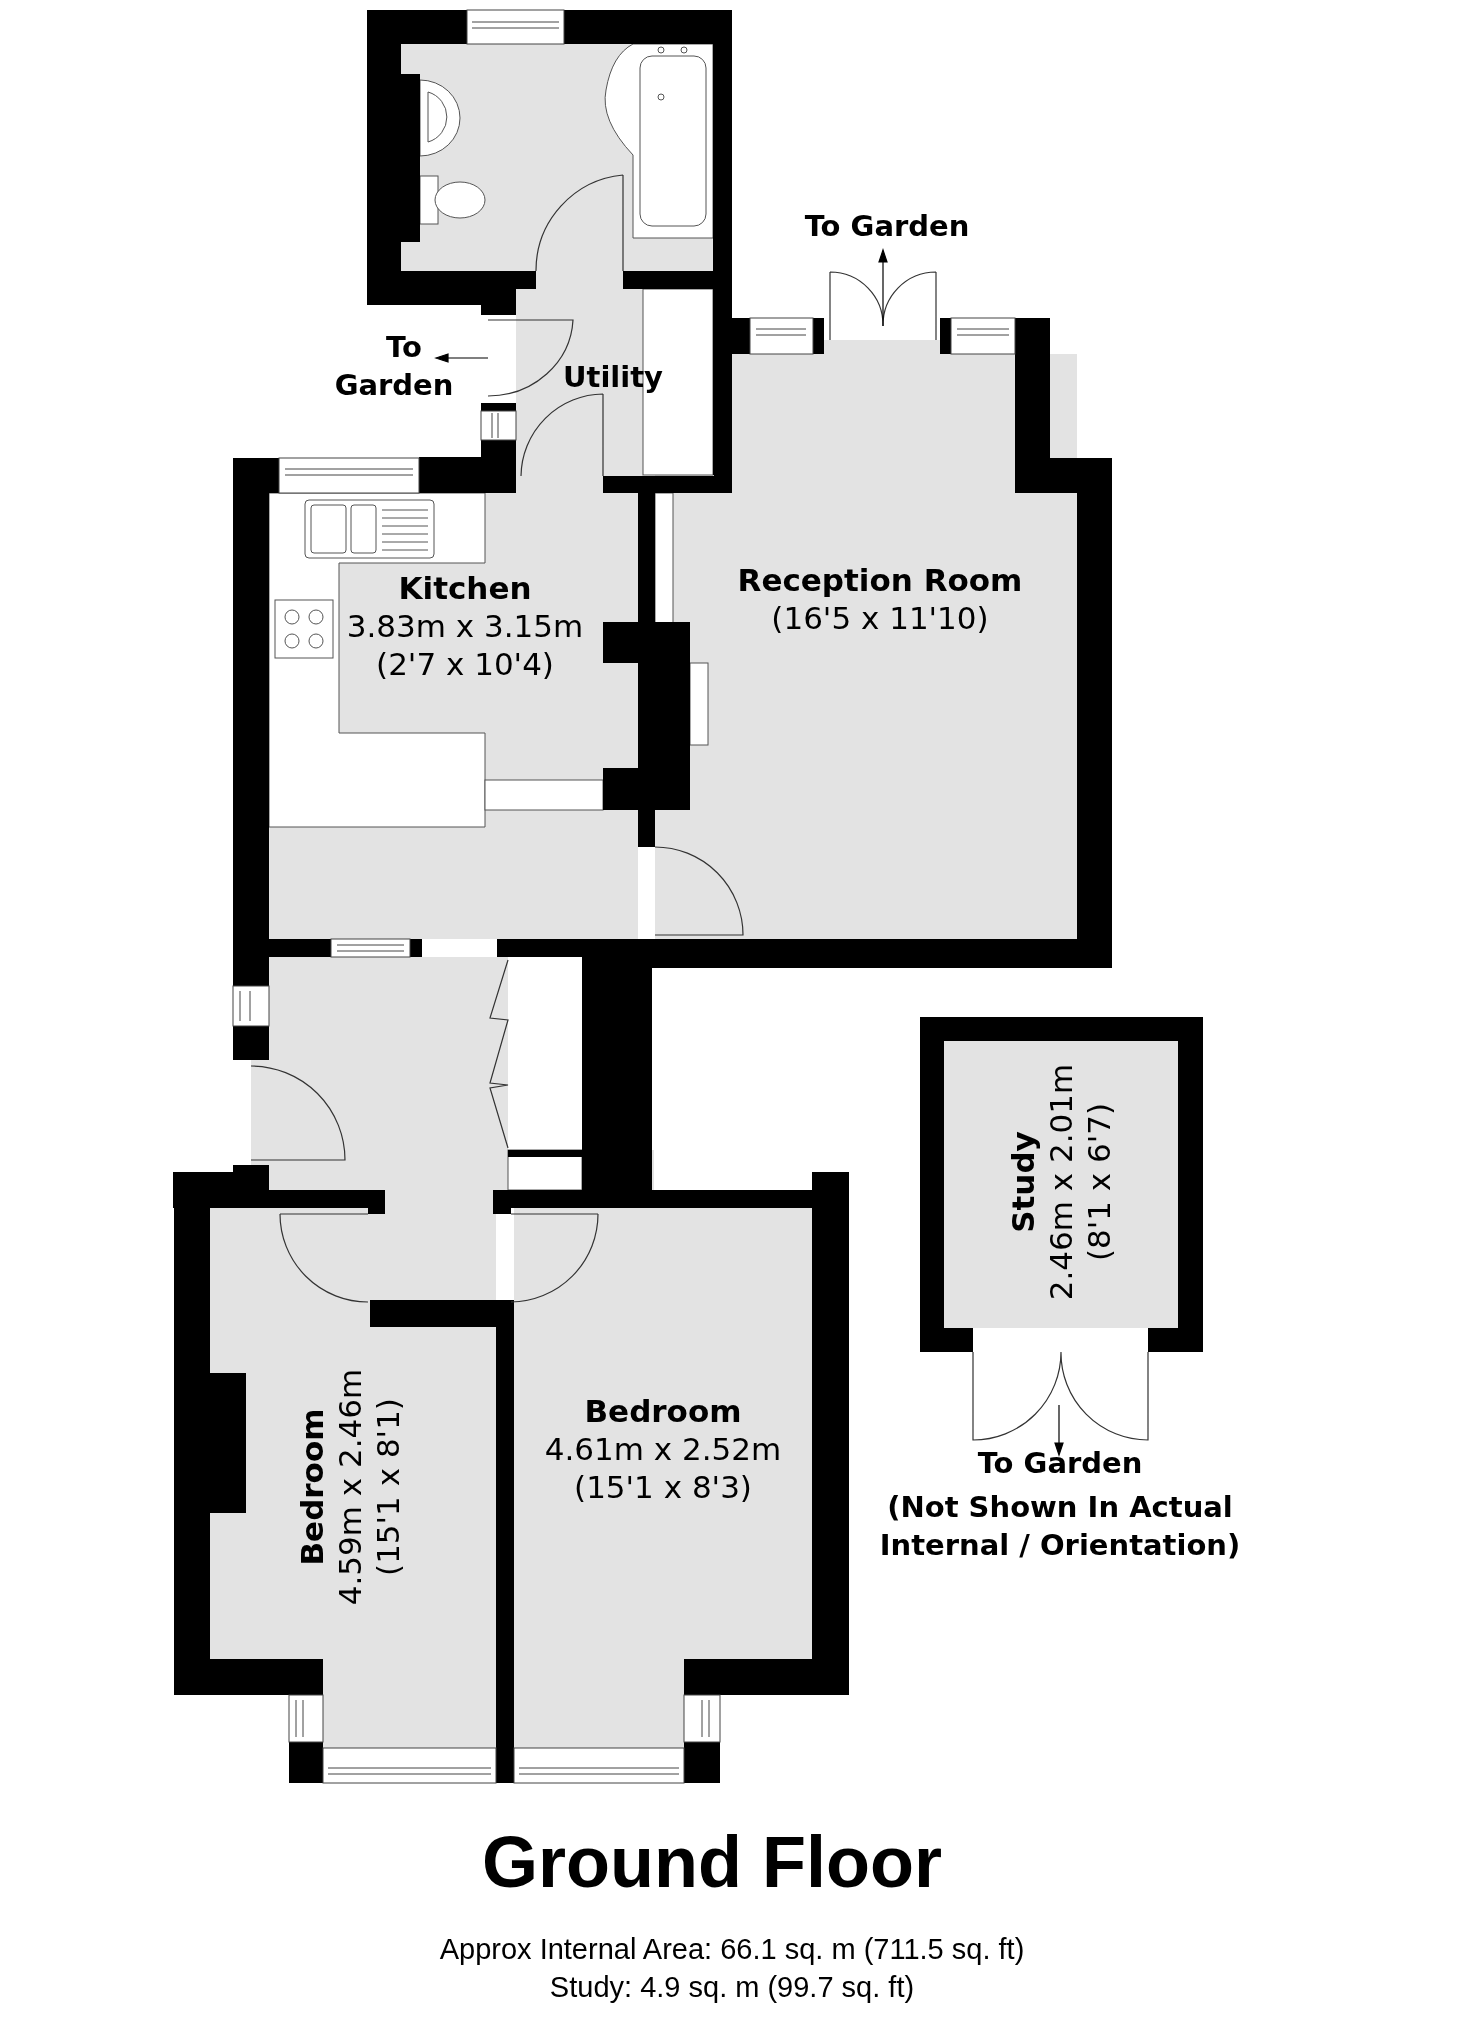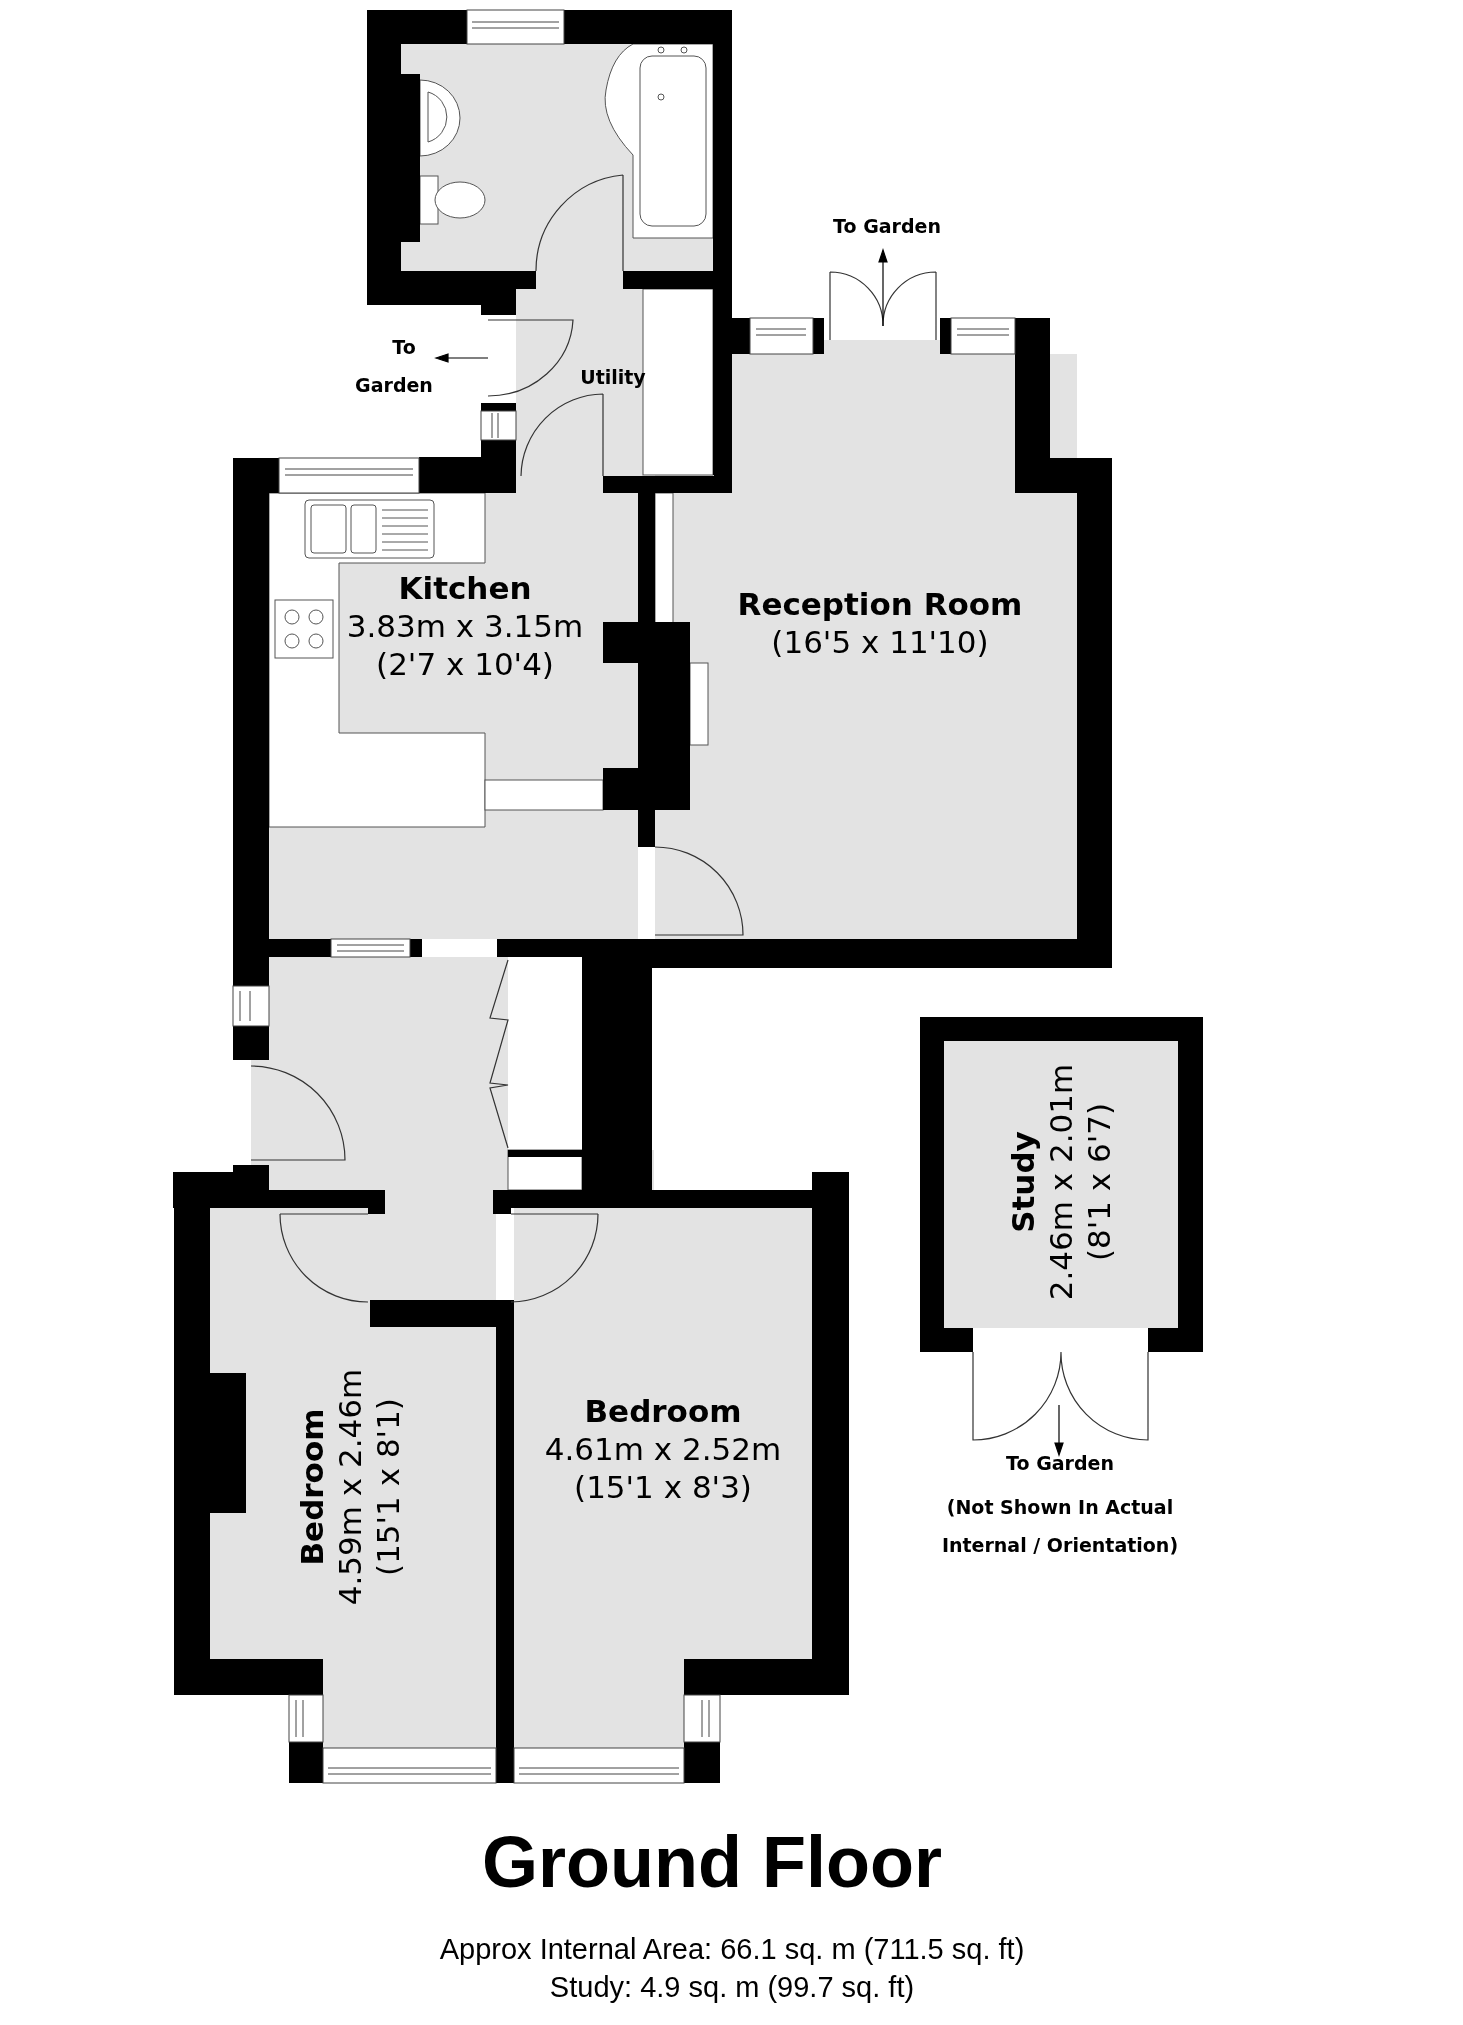--- a/index.html
+++ b/index.html
@@ -1,21 +1,21 @@
 <!DOCTYPE html>
 <html><head>
 <meta charset="utf-8">
 <style>
   html, body { margin: 0; padding: 0; background: #ffffff; }
   body { width: 1463px; height: 2025px; position: relative; overflow: hidden; font-family: "DejaVu Sans", sans-serif; }
   #plan { position: absolute; left: 0; top: 0; }
   .lbl { position: absolute; text-align: center; color: #000; white-space: nowrap; }
   .room-name { font-weight: bold; font-size: 31px; line-height: 38px; }
   .room-dim { font-size: 31px; line-height: 38px; }
-  .note { font-weight: bold; font-size: 19px; line-height: 38px; }
+  .note { font-weight: bold; font-size: 29px; line-height: 38px; }
   .title { font-family: "Liberation Sans", sans-serif; font-weight: bold; font-size: 72px; line-height: 64px; }
   .area { font-family: "Liberation Sans", sans-serif; font-size: 29px; line-height: 38px; }
   .rot { transform: rotate(-90deg); transform-origin: center center; }
 </style>
 </head>
 <body>
 
 <svg id="plan" width="1463" height="2025" viewBox="0 0 1463 2025" xmlns="http://www.w3.org/2000/svg">
 
   <g fill="#e3e3e3">
@@ -225,21 +225,21 @@
 <div class="lbl note" style="left:344px; top:328px; width:120px;">To</div>
 <div class="lbl note" style="left:324px; top:366px; width:140px;">Garden</div>
 <div class="lbl note" style="left:548px; top:358px; width:130px;">Utility</div>
 
 <div class="lbl" style="left:335px; top:569px; width:260px;">
   <div class="room-name">Kitchen</div>
   <div class="room-dim">3.83m x 3.15m</div>
   <div class="room-dim">(2'7 x 10'4)</div>
 </div>
 
-<div class="lbl" style="left:720px; top:585px; width:320px;">
+<div class="lbl" style="left:720px; top:561px; width:320px;">
   <div class="room-name">Reception Room</div>
   <div class="room-dim">(16'5 x 11'10)</div>
 </div>
 
 <div class="lbl rot" style="left:220px; top:1430px; width:260px;">
   <div class="room-name">Bedroom</div>
   <div class="room-dim">4.59m x 2.46m</div>
   <div class="room-dim">(15'1 x 8'1)</div>
 </div>
 

